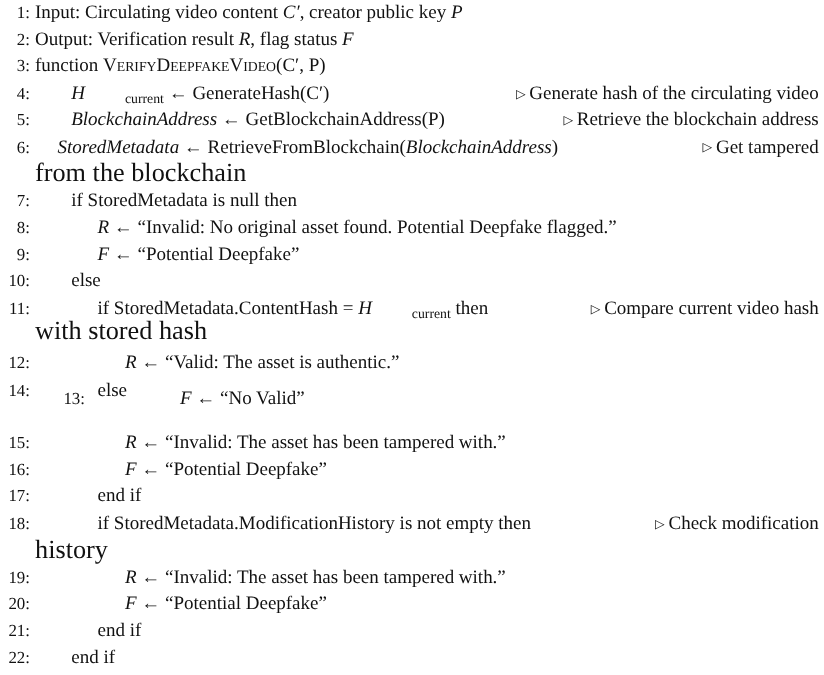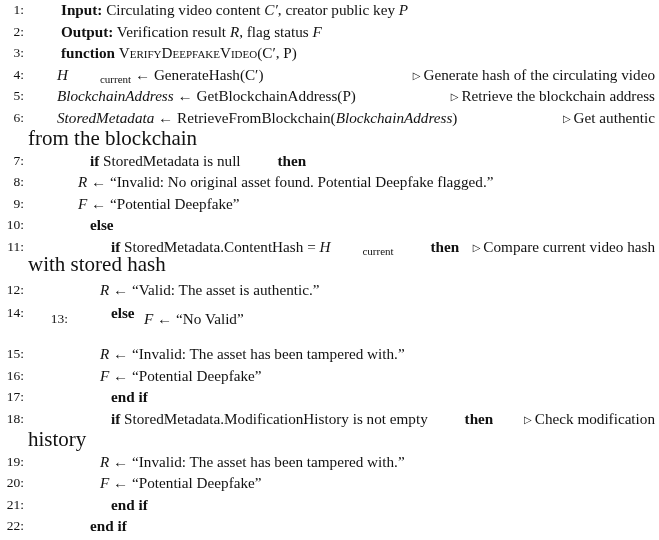--- a/index.html
+++ b/index.html
@@ -4,21 +4,21 @@
 <style>
   html, body { margin:0; padding:0; background:#ffffff; }
   body { width:659px; height:540px; overflow:hidden; position:relative;
          font-family:"DejaVu Serif","Liberation Serif",serif; color:#111; }
   .algo { position:absolute; left:0; top:0; width:659px; }
   .ln { position:absolute; left:0; width:657px; height:22px; font-size:15.2px; line-height:22px; white-space:nowrap; font-family:"Liberation Serif",serif; }
   .num { position:absolute; left:0; width:24px; text-align:right; font-size:13.5px; }
   .txt { position:absolute; }
   .cm { position:absolute; right:2px; }
   .wrap { position:absolute; left:28px; font-size:21px; line-height:22px; font-family:"Liberation Serif",serif; white-space:nowrap; }
-  b { font-weight:bold;margin-left:33px; }
+  b { font-weight:normal; }
   i { font-style:italic; }
   .sc { font-variant:small-caps; }
   sub { font-size:11px; vertical-align:-3px; line-height:0;margin-left:32px; }
   .tri { font-size:10px; vertical-align:1px; margin-right:3px; }
 </style>
 </head>
 <body>
 
 <div class="algo">
 
@@ -44,22 +44,22 @@
   </div>
 
   <div class="ln" style="top: 85.0558px; line-height: 21.5139px; height: 21.5139px;">
     <span class="num">5:</span>
     <span class="txt" style="left:57px"><i>BlockchainAddress</i> <span>← GetBlockchainAddress(P)</span></span>
     <span class="cm"><span class="tri">▷</span><span>Retrieve the blockchain address</span></span>
   </div>
 
   <div class="ln" style="top: 106.57px; line-height: 21.5139px; height: 21.5139px;">
     <span class="num">6:</span>
-    <span class="txt" style="left:57px"><i>StoredMetadata</i> <span>← RetrieveFromBlockchain(</span><i>BlockchainAddress</i><span>)</span></span>
-    <span class="cm"><span class="tri">▷</span><span>Get authentic</span></span>
+    <span class="txt" style="left:46px"><i>StoredMetadata</i> <span>← RetrieveFromBlockchain(</span><i>BlockchainAddress</i><span>)</span></span>
+    <span class="cm"><span class="tri">▷</span><span>Get tampered</span></span>
   </div>
   <div class="wrap" style="top: 128.084px; line-height: 21.5139px; height: 21.5139px;">from the blockchain</div>
 
   <div class="ln" style="top: 149.598px; line-height: 21.5139px; height: 21.5139px;">
     <span class="num">7:</span>
     <span class="txt" style="left:57px"><b>if</b> <span>StoredMetadata is null</span> <b>then</b></span>
   </div>
 
   <div class="ln" style="top: 171.112px; line-height: 21.5139px; height: 21.5139px;">
     <span class="num">8:</span>

